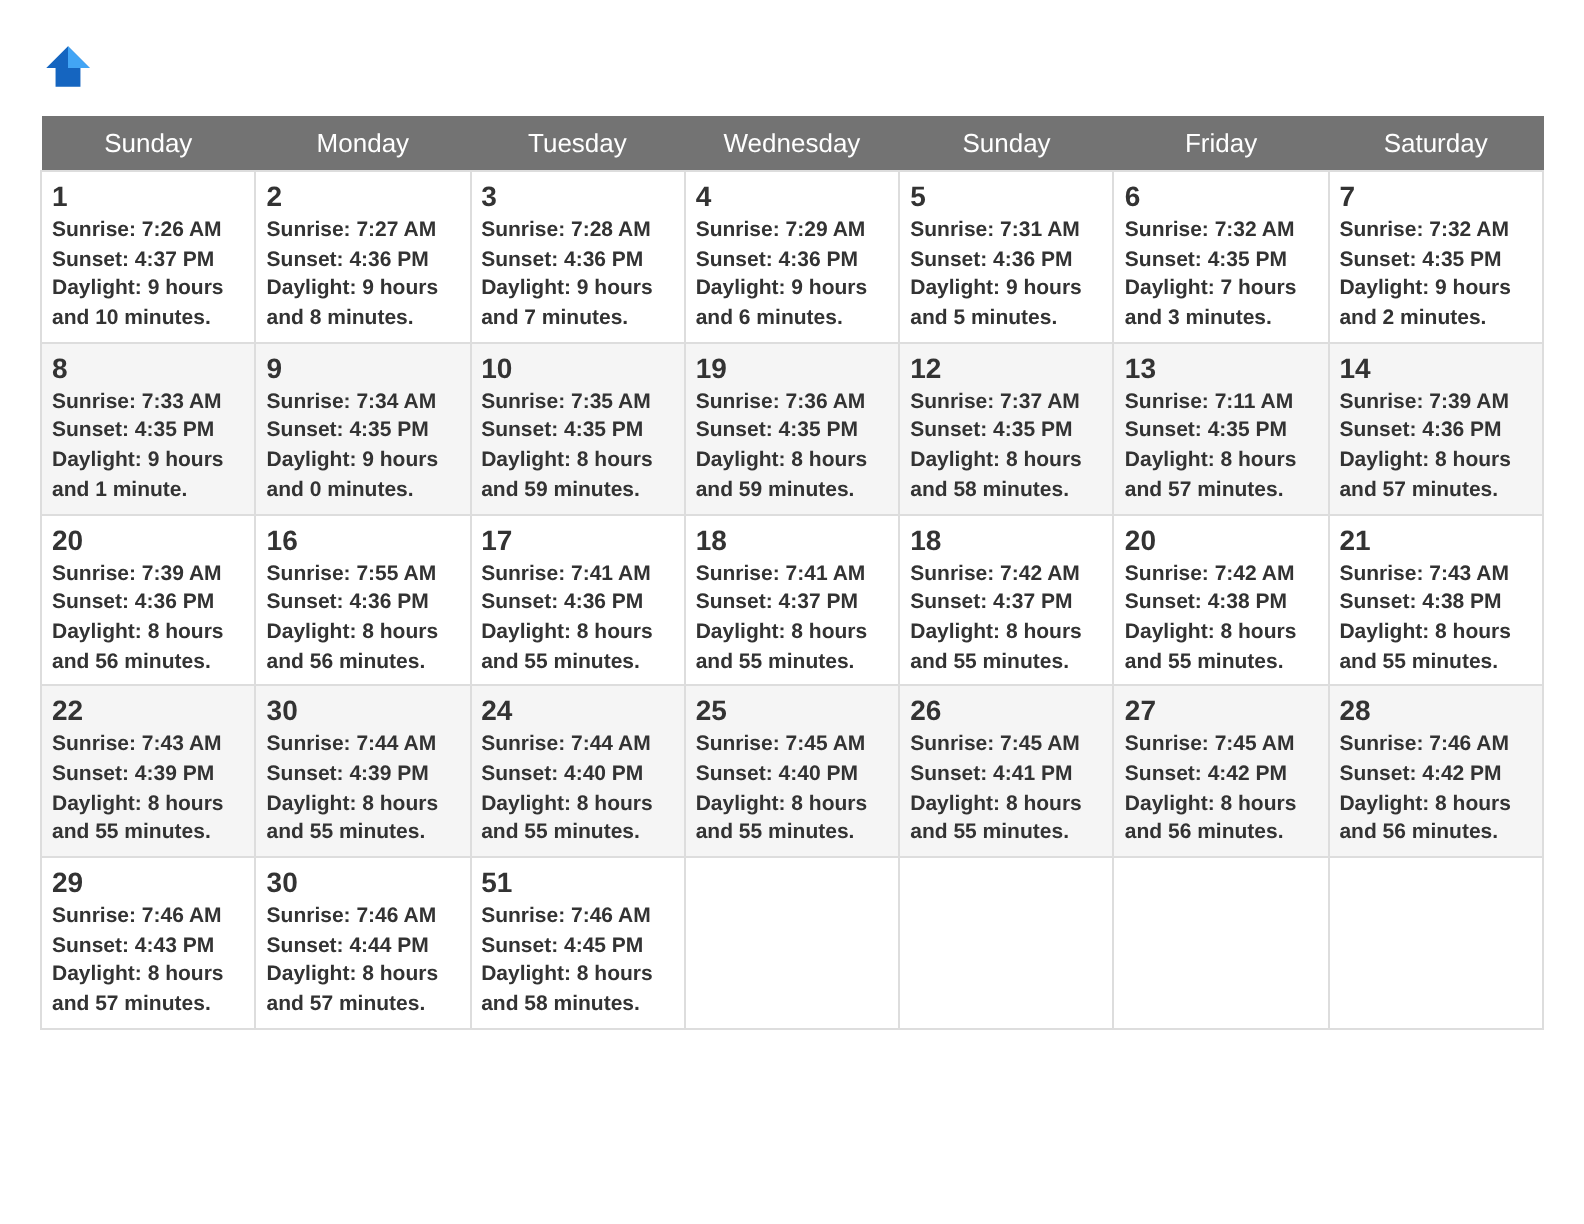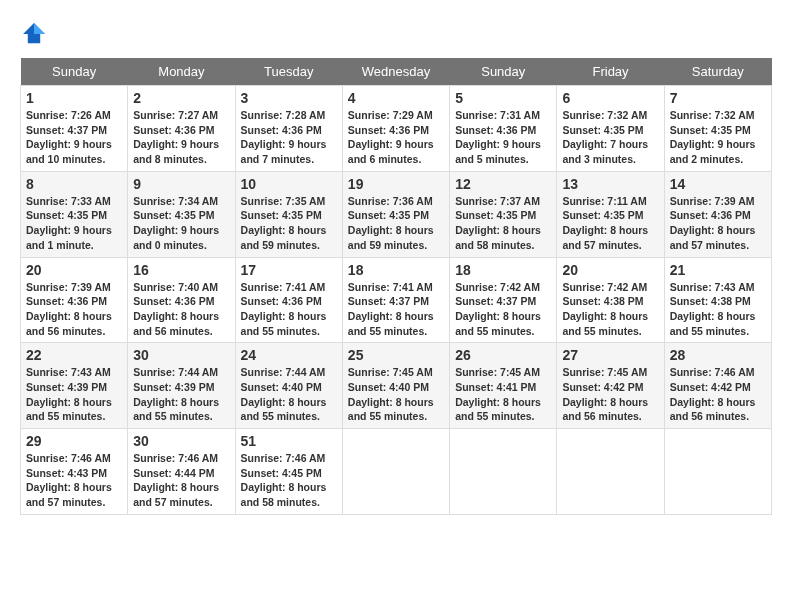--- a/index.html
+++ b/index.html
@@ -244,21 +244,21 @@
         <span class="day-number">20</span>
         <div class="day-info">
           <span>Sunrise: 7:39 AM</span><br>
           <span>Sunset: 4:36 PM</span><br>
           <span>Daylight: 8 hours and 56 minutes.</span>
         </div>
       </td>
         <td>
         <span class="day-number">16</span>
         <div class="day-info">
-          <span>Sunrise: 7:40 AM</span><br>
+          <span>Sunrise: 7:55 AM</span><br>
           <span>Sunset: 4:36 PM</span><br>
           <span>Daylight: 8 hours and 56 minutes.</span>
         </div>
       </td>
         <td>
         <span class="day-number">17</span>
         <div class="day-info">
           <span>Sunrise: 7:41 AM</span><br>
           <span>Sunset: 4:36 PM</span><br>
           <span>Daylight: 8 hours and 55 minutes.</span>

